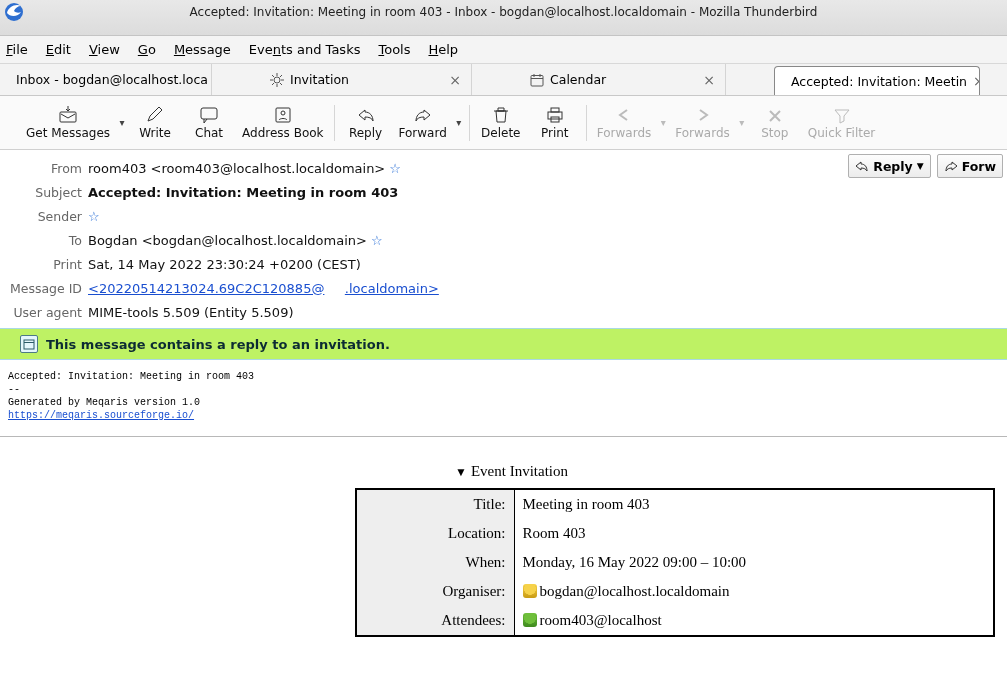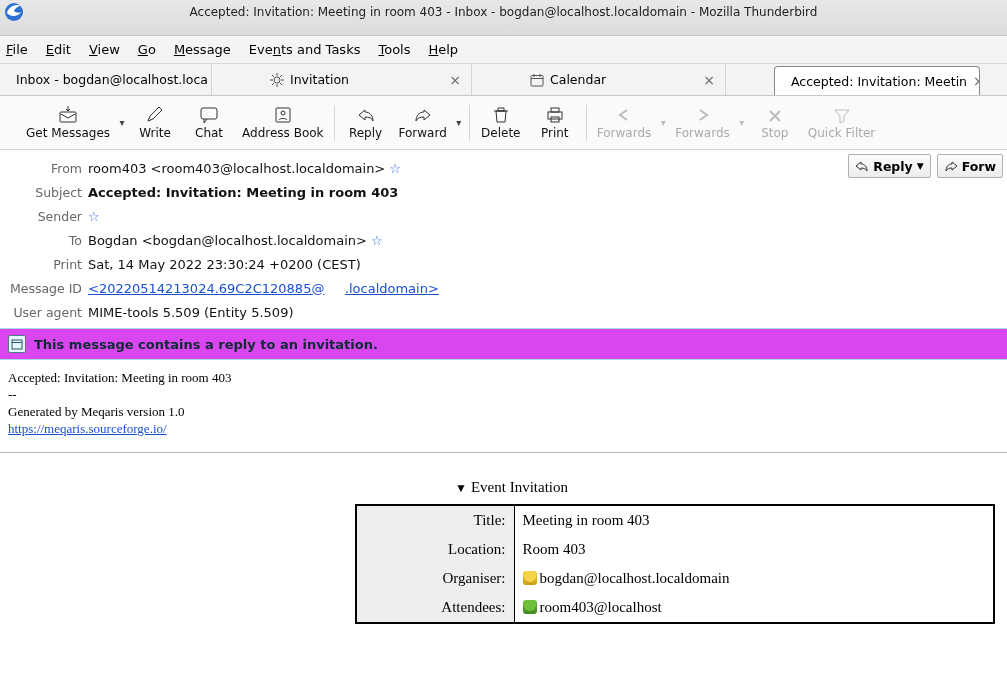--- a/index.html
+++ b/index.html
@@ -23,24 +23,24 @@
 .headers { padding:6px 6px 4px 6px; position:relative;}
 .hrow { display:flex; align-items:center; min-height:24px; }
 .hlabel { width:82px; text-align:right; color:#666; font-size:12.5px; padding-right:6px;}
 .hval { font-size:13px; color:#111; display:flex; align-items:center; gap:4px;}
 .hval b { font-weight:bold; }
 .star { color:#2a6fd6; font-size:13px; }
 .msgid a, .link { color:#1a4fd0; text-decoration: underline; }
 .reply-buttons { position:absolute; right:4px; top:4px; display:flex; gap:6px;}
 .rbtn { border:1px solid #b0b0b0; background:linear-gradient(#fdfdfd,#ececec); height:24px; display:flex; align-items:center; padding:0 6px; font-size:12.5px; gap:4px; border-radius:2px;}
 .rbtn b{font-weight:bold;}
-.infobar { background:#d946ef; color:#0c2b33; padding:6px 8px; display:flex; align-items:center; gap:8px; font-size:13px; border-top:1px solid #a9d9e3; border-bottom:1px solid #a9d9e3;}
+.infobar { background:#bef264; color:#0c2b33; padding:6px 20px; display:flex; align-items:center; gap:8px; font-size:13px; border-top:1px solid #a9d9e3; border-bottom:1px solid #a9d9e3;}
 .infobar b{font-weight:bold;}
 .infobar .cal-icon { width:18px; height:18px; border:1px solid #4c7a85; display:inline-flex; align-items:center; justify-content:center; border-radius:2px; background:#e4f6fb;}
-.msgbody { padding:10px 8px 4px 8px; font-family: Liberation Serif, serif; font-size:13px; white-space:pre; line-height:1.3;}
+.msgbody { padding:10px 8px 4px 8px; font-family: Liberation Mono, monospace; font-size:10px; white-space:pre; line-height:1.3;}
 .msgbody a{ color:#1a4fd0; text-decoration:underline;}
 .hr { border:none; border-top:1px solid #b8b8b8; margin:10px 0 0 0;}
 .event-h { text-align:center; font-size:15px; padding:26px 0 8px 16px; font-family: Georgia, serif;}
 .event-h .tri{font-size:12px; margin-right:4px;}
 .event-table { margin:0 12px 0 auto; width:640px; border:2.5px solid #000; border-collapse:collapse; font-family: Georgia, serif; font-size:15px;}
 .event-table td{ padding:6px 8px; vertical-align:top;}
 .event-table td.k{ background:#eee; text-align:right; width:158px; border-right:1px solid #000;padding-left:48px;}
 .person-ico{ display:inline-block; width:14px; height:14px; vertical-align:-2px; margin-right:3px;}
 .person-ico.org{ background: radial-gradient(circle at 50% 35%, #f6d24a 50%, transparent 52%), linear-gradient(#f6d24a,#c99b12); border-radius:3px;}
 .person-ico.att{ background: radial-gradient(circle at 50% 35%, #6fbf3b 50%, transparent 52%), linear-gradient(#6fbf3b,#3e8a1e); border-radius:3px;}
@@ -288,20 +288,24 @@
   <tbody>
       <tr>
         <td class="k">Title:</td>
       <td>Meeting in room 403</td>
       </tr>
   <tr>
         <td class="k">Location:</td>
       <td>Room 403</td>
       </tr>
   <tr>
+        <td class="k">When:</td>
+      <td>Monday, 16 May 2022 09:00 – 10:00</td>
+      </tr>
+  <tr>
         <td class="k">Organiser:</td>
       <td><span class="person-ico org"></span><span>bogdan@localhost.localdomain</span></td>
       </tr>
   <tr>
         <td class="k">Attendees:</td>
       <td><span class="person-ico att"></span><span>room403@localhost</span></td>
       </tr>
 </tbody>
   </table>
 

